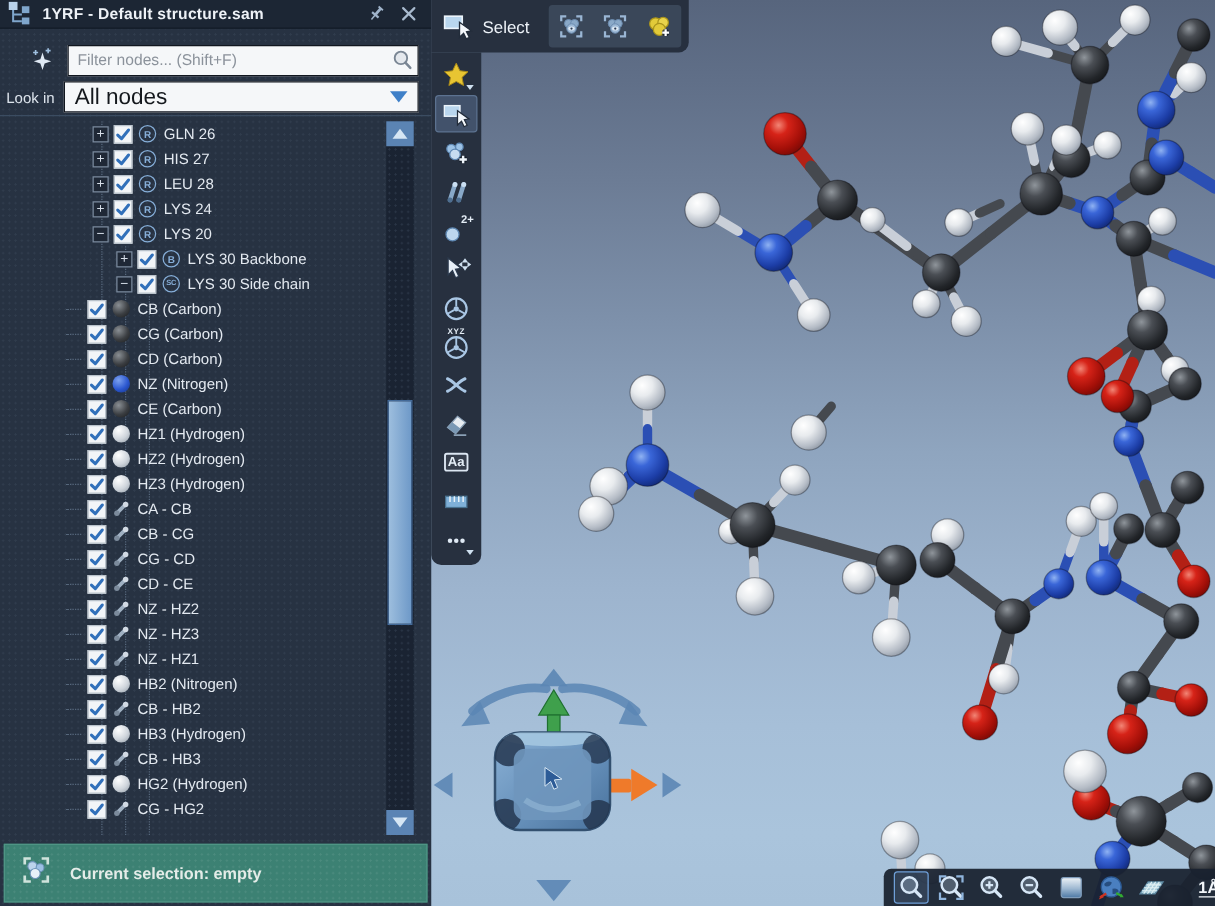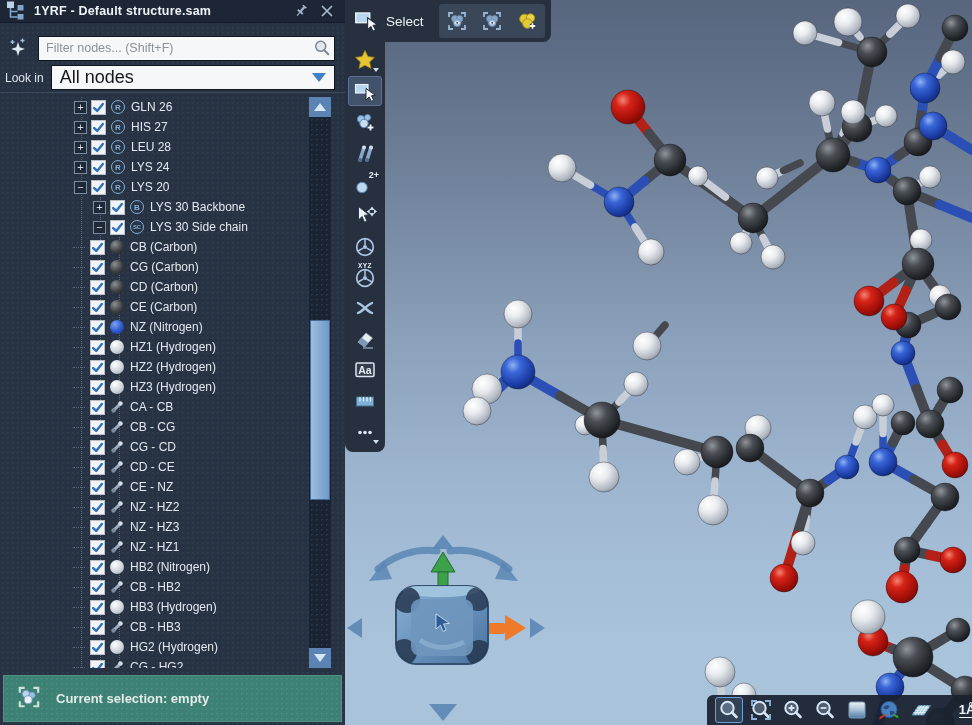--- a/index.html
+++ b/index.html
@@ -7,40 +7,40 @@
   .app{position:relative;width:972px;height:725px;overflow:hidden;background:#273242;}
 
   
   .panel{position:absolute;left:0;top:0;width:345px;height:725px;background:#273242;
          background-image:radial-gradient(rgba(170,195,220,.07) 1px,transparent 1px);background-size:5px 5px;}
   .titlebar{position:absolute;left:0;top:0;width:100%;height:23px;background:#1c2634;border-bottom:1px solid #121b27;
             display:flex;align-items:center;padding:0 8px 0 4px;gap:6px;}
   .titlebar .title{flex:1;color:#eef2f7;font-size:12.5px;font-weight:bold;letter-spacing:.2px;}
   .tb-ic{width:24px;height:24px;display:flex;align-items:center;justify-content:center;}
   .tb-btn{width:20px;height:20px;display:flex;align-items:center;justify-content:center;cursor:pointer;}
-  .filter-row{position:absolute;left:0;top:33px;width:100%;height:30px;display:flex;align-items:center;padding:0 10px 0 4px;gap:6px;}
+  .filter-row{position:absolute;left:0;top:33px;width:100%;height:30px;display:flex;align-items:center;padding:0 10px 0 20px;gap:6px;}
   .spark{width:28px;height:26px;display:flex;align-items:center;justify-content:center;}
   .input-wrap{position:relative;flex:1;height:25px;}
   .input-wrap input{width:100%;height:100%;border:1px solid #10161f;background:#f5f7f9;font-size:12.5px;color:#2a2e33;padding:0 26px 0 7px;outline:none;}
   .input-wrap input::placeholder{color:#8b929b;}
   .input-wrap .mag{position:absolute;right:3px;top:2px;width:20px;height:20px;}
   .lookin-row{position:absolute;left:0;top:63px;width:100%;height:30px;display:flex;align-items:center;padding:0 10px 0 5px;gap:7px;border-bottom:1px solid #3b4c61;}
   .lookin-label{color:#dde4ec;font-size:12px;}
   .dropdown{flex:1;height:25px;background:#f5f7f9;border:1px solid #10161f;display:flex;align-items:center;padding:0 8px;cursor:pointer;}
   .dropdown .val{flex:1;font-size:18px;color:#14181d;}
   .dd-arrow{width:0;height:0;border-left:7px solid transparent;border-right:7px solid transparent;border-top:9px solid #3f80c8;}
 
   
   .tree-wrap{position:absolute;left:0;top:97px;right:0;bottom:57px;}
   .tree{position:absolute;left:0;top:0;right:37px;bottom:0;overflow:hidden;}
   .guide{position:absolute;border-left:1px dotted #56677c;width:0;}
   .trow{position:relative;display:flex;align-items:center;height:20px;cursor:default;}
   .trow.d1{padding-left:74px;}
   .trow.d2{padding-left:93px;}
-  .trow.d3{padding-left:73px;}
+  .trow.d3{padding-left:53px;}
   .expander{width:13px;height:13px;border:1px solid #7c8ca0;background:#1f2836;color:#d6dee8;font-size:11px;line-height:10px;
             display:flex;align-items:center;justify-content:center;margin-right:4px;flex:none;z-index:1;}
   .stub{width:12px;border-top:1px dotted #56677c;margin-right:5px;flex:none;}
   .cb{width:15px;height:15px;background:#f2f5f8;border:1px solid #b9c2cb;margin-right:5px;flex:none;display:block;}
   .cb svg{width:13px;height:13px;display:block;margin:0 auto;}
   .cb polyline{fill:none;stroke:#3170ba;stroke-width:2.8;stroke-linecap:round;stroke-linejoin:round;}
   .badge{width:14px;height:14px;border-radius:50%;border:1.3px solid #86aed8;color:#86aed8;font-size:8px;font-weight:bold;
          display:flex;align-items:center;justify-content:center;margin-right:6px;flex:none;}
   .badge.sc{font-size:6px;letter-spacing:-.2px;}
   .sph{width:14px;height:14px;border-radius:50%;margin-right:6px;flex:none;}
@@ -260,32 +260,32 @@
             <span class="sph C"></span>
             <span class="lbl">CD (Carbon)</span>
           </div>
           <div class="trow d3">
             <span class="stub"></span>
             <span class="cb">
               <svg viewBox="0 0 15 15">
                 <polyline points="2.5,8.2 6,11.5 12.5,3.5"></polyline>
               </svg>
             </span>
+            <span class="sph N"></span>
+            <span class="lbl">NZ (Nitrogen)</span>
+          </div>
+          <div class="trow d3">
+            <span class="stub"></span>
+            <span class="cb">
+              <svg viewBox="0 0 15 15">
+                <polyline points="2.5,8.2 6,11.5 12.5,3.5"></polyline>
+              </svg>
+            </span>
             <span class="sph C"></span>
             <span class="lbl">CE (Carbon)</span>
-          </div>
-          <div class="trow d3">
-            <span class="stub"></span>
-            <span class="cb">
-              <svg viewBox="0 0 15 15">
-                <polyline points="2.5,8.2 6,11.5 12.5,3.5"></polyline>
-              </svg>
-            </span>
-            <span class="sph N"></span>
-            <span class="lbl">NZ (Nitrogen)</span>
           </div>
           <div class="trow d3">
             <span class="stub"></span>
             <span class="cb">
               <svg viewBox="0 0 15 15">
                 <polyline points="2.5,8.2 6,11.5 12.5,3.5"></polyline>
               </svg>
             </span>
             <span class="sph H"></span>
             <span class="lbl">HZ1 (Hydrogen)</span>
@@ -358,34 +358,20 @@
               <svg viewBox="0 0 15 15">
                 <polyline points="2.5,8.2 6,11.5 12.5,3.5"></polyline>
               </svg>
             </span>
             <span class="bnd"><svg viewBox="0 0 14 14">
                 <line x1="3.5" y1="10.5" x2="10.5" y2="3.5" stroke="#9fb0c2" stroke-width="3" stroke-linecap="round"></line>
                 <circle cx="3.5" cy="10.5" r="2.2" fill="#7c8b9c"></circle>
                 <circle cx="10.5" cy="3.5" r="2.2" fill="#d2dae4"></circle>
               </svg></span>
             <span class="lbl">CD - CE</span>
-          </div>
-          <div class="trow d3">
-            <span class="stub"></span>
-            <span class="cb">
-              <svg viewBox="0 0 15 15">
-                <polyline points="2.5,8.2 6,11.5 12.5,3.5"></polyline>
-              </svg>
-            </span>
-            <span class="bnd"><svg viewBox="0 0 14 14">
-                <line x1="3.5" y1="10.5" x2="10.5" y2="3.5" stroke="#9fb0c2" stroke-width="3" stroke-linecap="round"></line>
-                <circle cx="3.5" cy="10.5" r="2.2" fill="#7c8b9c"></circle>
-                <circle cx="10.5" cy="3.5" r="2.2" fill="#d2dae4"></circle>
-              </svg></span>
-            <span class="lbl">CE - NZ</span>
           </div>
           <div class="trow d3">
             <span class="stub"></span>
             <span class="cb">
               <svg viewBox="0 0 15 15">
                 <polyline points="2.5,8.2 6,11.5 12.5,3.5"></polyline>
               </svg>
             </span>
             <span class="bnd"><svg viewBox="0 0 14 14">
                 <line x1="3.5" y1="10.5" x2="10.5" y2="3.5" stroke="#9fb0c2" stroke-width="3" stroke-linecap="round"></line>

